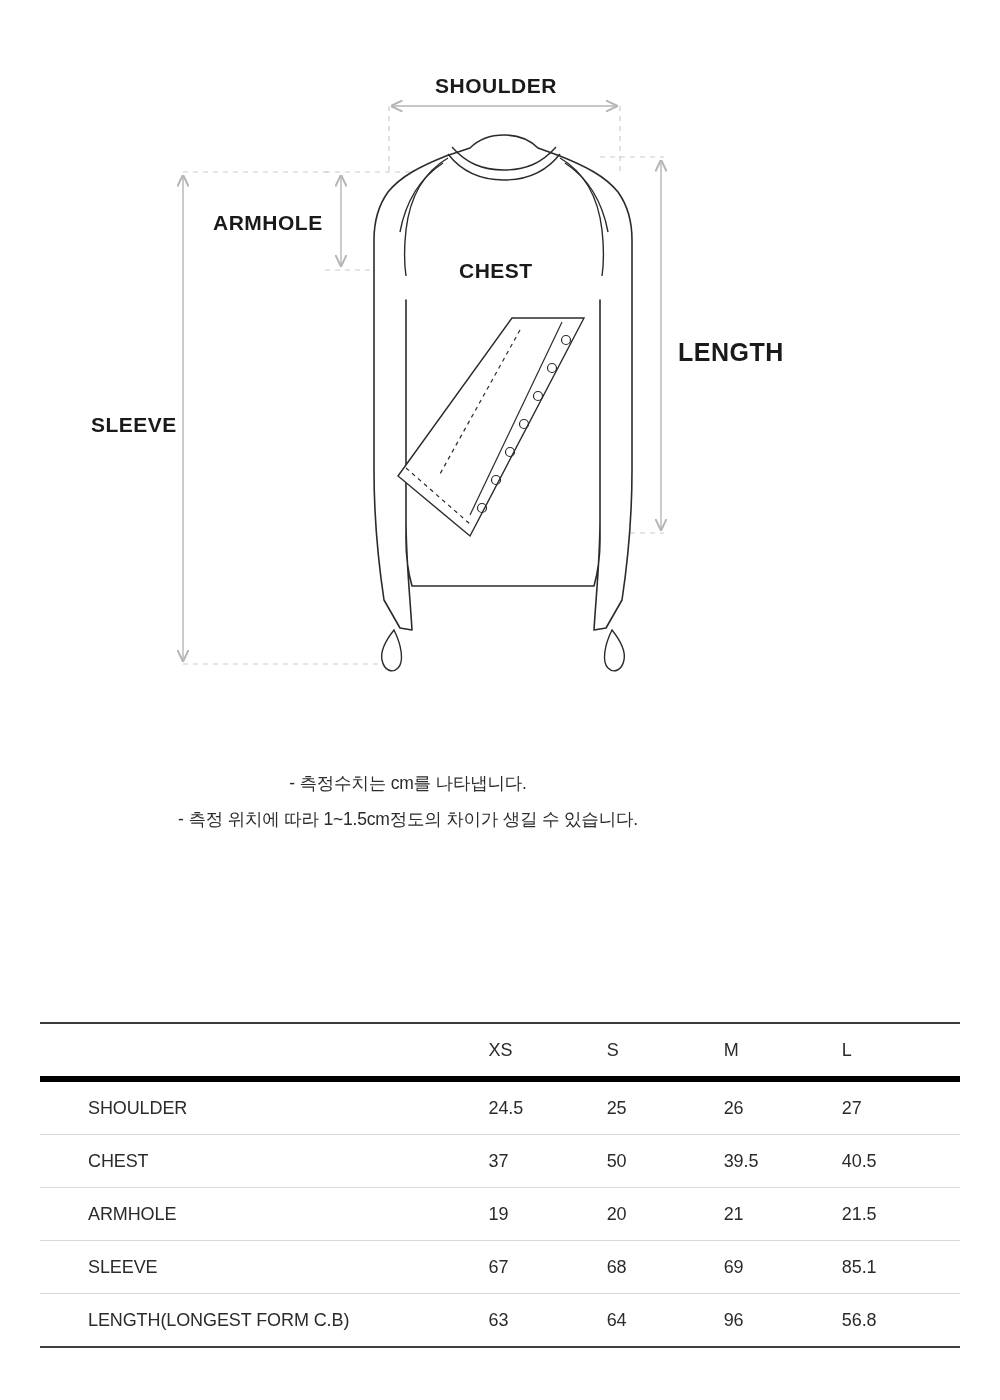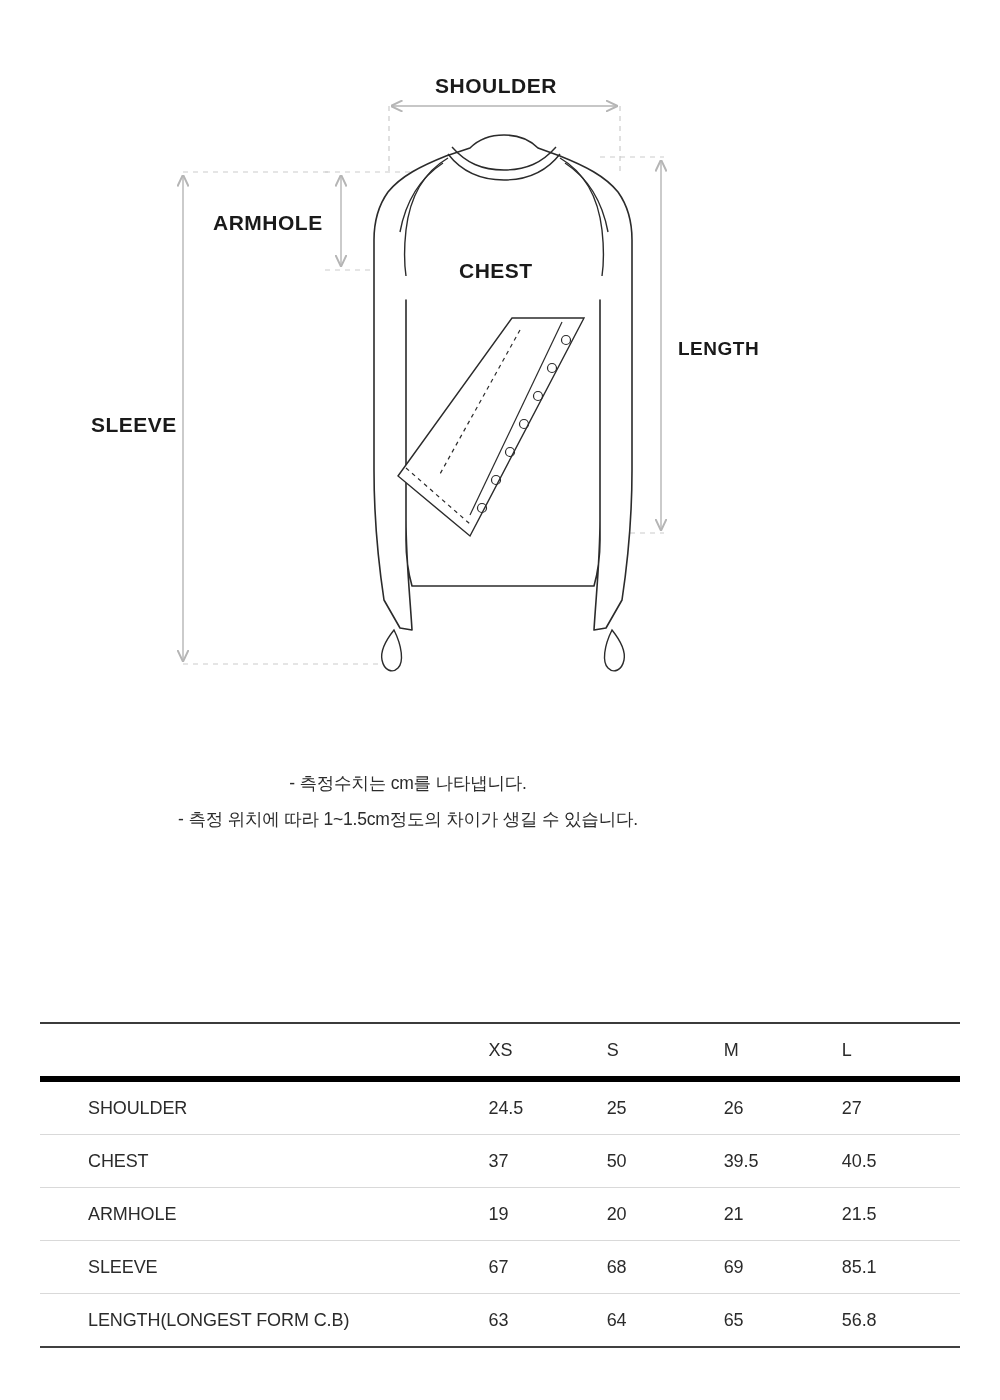--- a/index.html
+++ b/index.html
@@ -31,21 +31,21 @@
     position: absolute;
     font-family: "Liberation Sans", sans-serif;
     font-weight: bold;
     color: #1a1a1a;
     letter-spacing: 0.5px;
     white-space: nowrap;
   }
   .lbl-shoulder { left: 435px; top: 74px;  font-size: 21px; }
   .lbl-armhole  { left: 213px; top: 211px; font-size: 21px; }
   .lbl-chest    { left: 459px; top: 259px; font-size: 21px; }
-  .lbl-length   { left: 678px; top: 338px; font-size: 19px; }
+  .lbl-length   { left: 678px; top: 338px; font-size: 25px; }
   .lbl-sleeve   { left: 91px;  top: 413px; font-size: 21px; }
 
   
   .notes {
     position: absolute;
     top: 765px;
     left: 0;
     width: 816px;
     text-align: center;
   }
@@ -257,18 +257,18 @@
         <td class="col-name">SLEEVE</td>
         <td class="col-size">67</td>
         <td class="col-size">68</td>
         <td class="col-size">69</td>
         <td class="col-size">85.1</td>
       </tr>
       <tr>
         <td class="col-name">LENGTH(LONGEST FORM C.B)</td>
         <td class="col-size">63</td>
         <td class="col-size">64</td>
-        <td class="col-size">65</td>
+        <td class="col-size">96</td>
         <td class="col-size">56.8</td>
       </tr>
     </tbody>
   </table>
 </div>
 
 </body></html>

